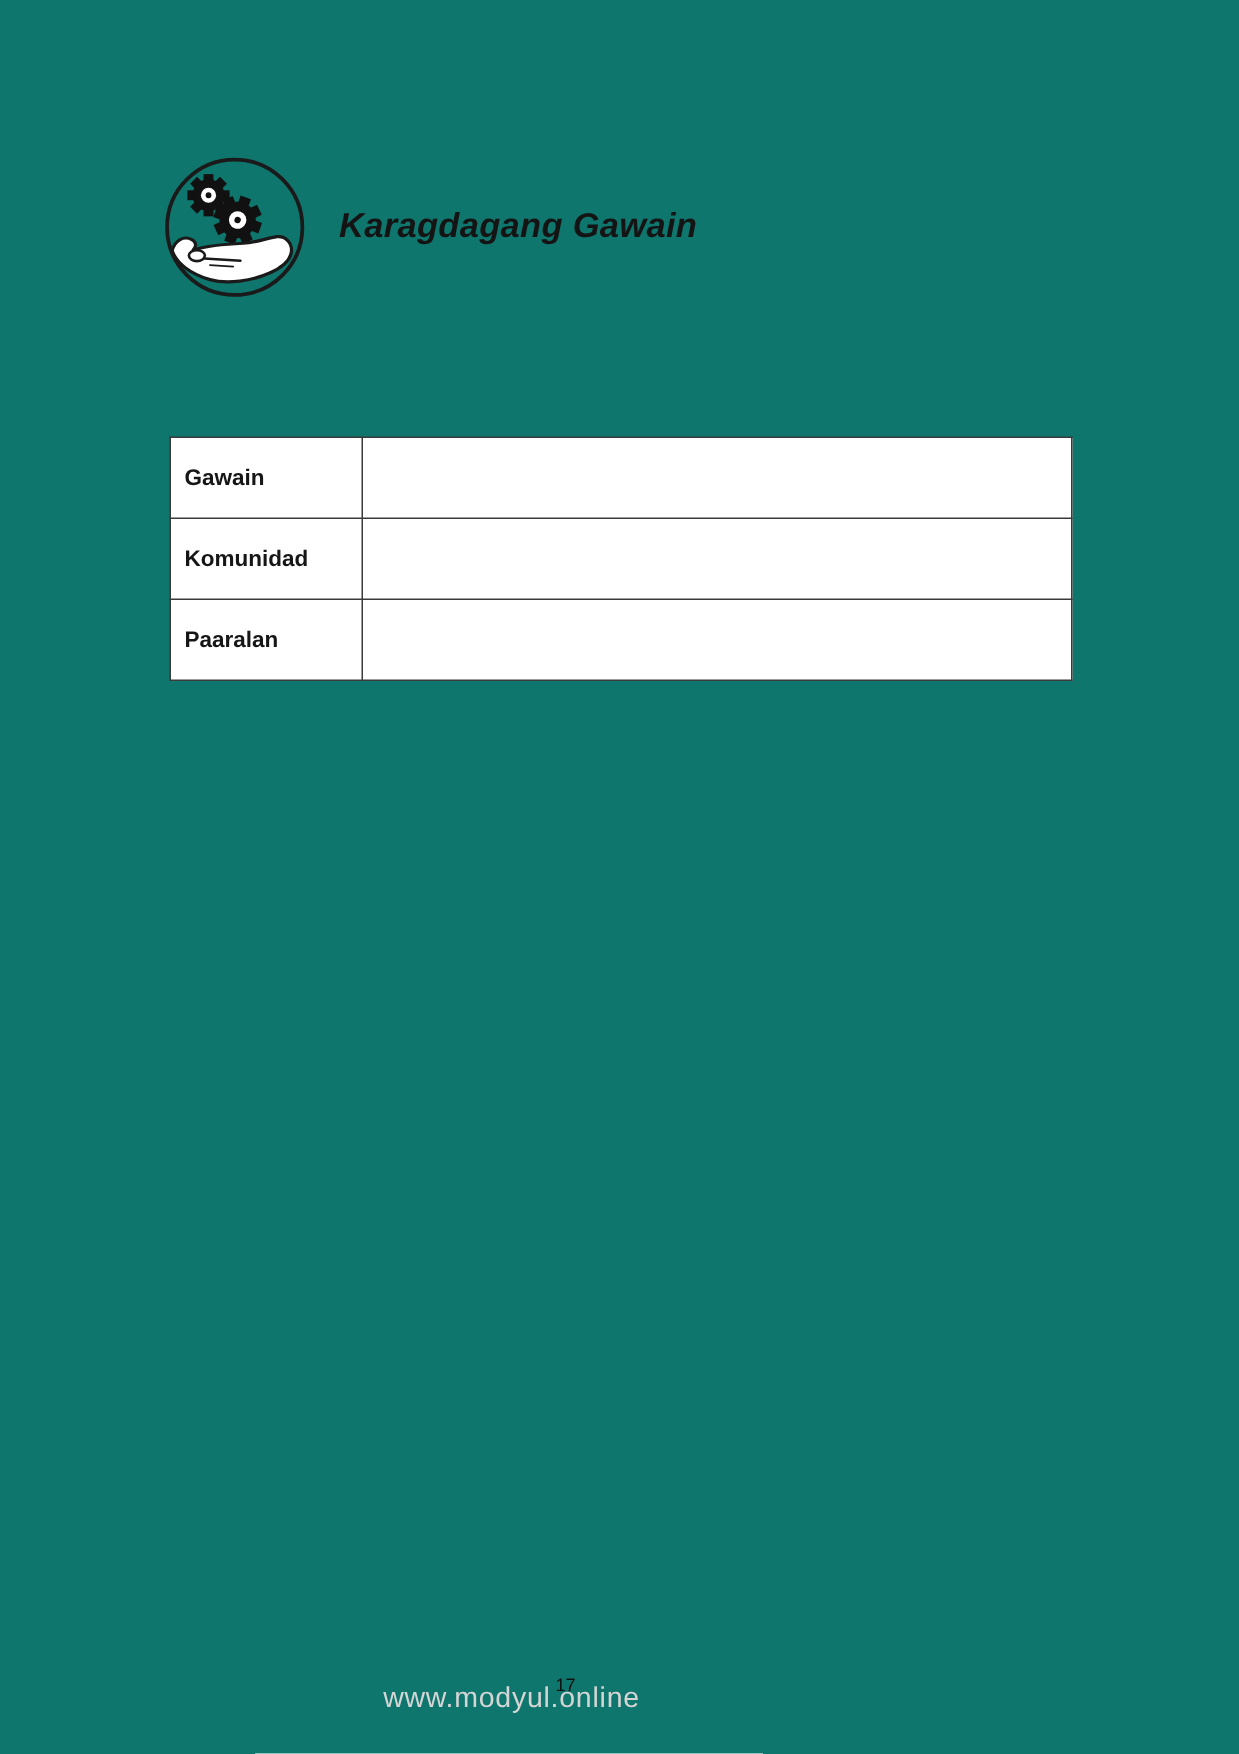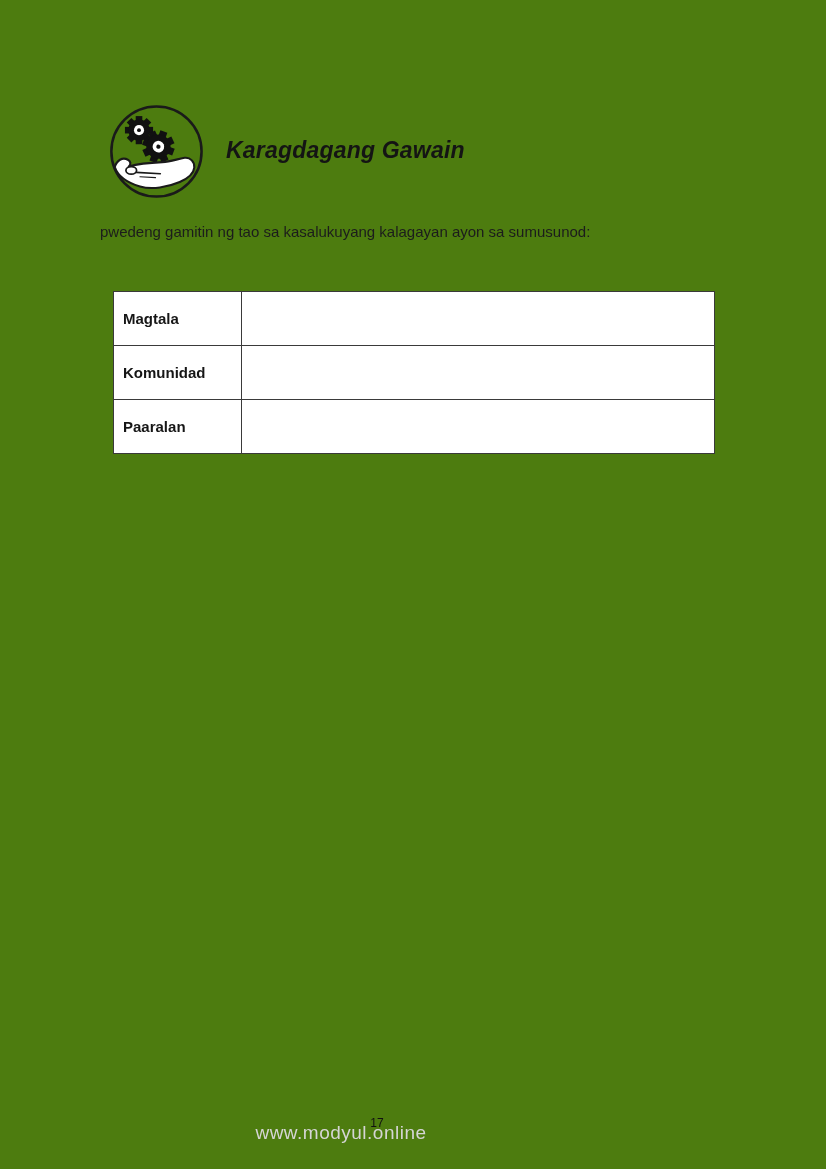--- a/index.html
+++ b/index.html
@@ -5,21 +5,21 @@
   * { margin: 0; padding: 0; box-sizing: border-box; }
   html, body { background: #ffffff; }
   body {
     font-family: "Liberation Sans", "DejaVu Sans", sans-serif;
     color: #1a1a1a;
   }
   .page {
     position: relative;
     width: 826px;
     height: 1169px;
-    background: #4d7c0f;
+    background: #0f766e;
     overflow: hidden;
   }
 
   
   .header-icon {
     position: absolute;
     left: 107px;
     top: 102px;
     width: 97px;
     height: 99px;
@@ -155,27 +155,26 @@
 
       <ellipse cx="25" cy="69.5" rx="5.5" ry="3.8" fill="#ffffff" stroke="#1a1a1a" stroke-width="1.8"></ellipse>
       <path d="M30,71.5 L55,73" fill="none" stroke="#1a1a1a" stroke-width="1.6" stroke-linecap="round"></path>
       <path d="M34,76 L50,77" fill="none" stroke="#1a1a1a" stroke-width="1.2" stroke-linecap="round"></path>
     </svg>
   </div>
 
   <div class="page-title">Karagdagang Gawain</div>
 
   <div class="instruction">
-    <div class="line2">pwedeng gamitin ng tao sa kasalukuyang kalagayan ayon sa sumusunod:</div>
   </div>
 
   <table class="contrib-table">
     <tbody>
       <tr>
-        <td class="label-cell">Magtala</td>
+        <td class="label-cell">Gawain</td>
         <td class="value-cell"></td>
       </tr>
       <tr>
         <td class="label-cell">Komunidad</td>
         <td class="value-cell"></td>
       </tr>
       <tr>
         <td class="label-cell">Paaralan</td>
         <td class="value-cell"></td>
       </tr>

